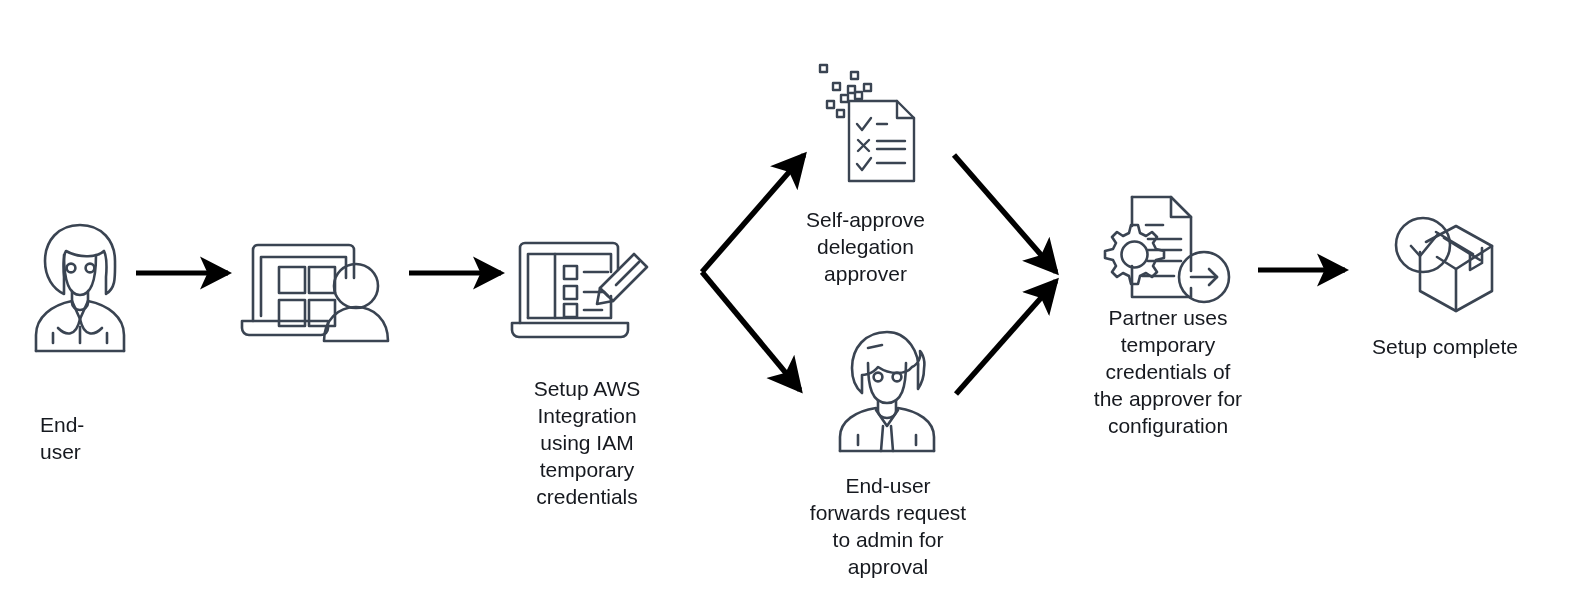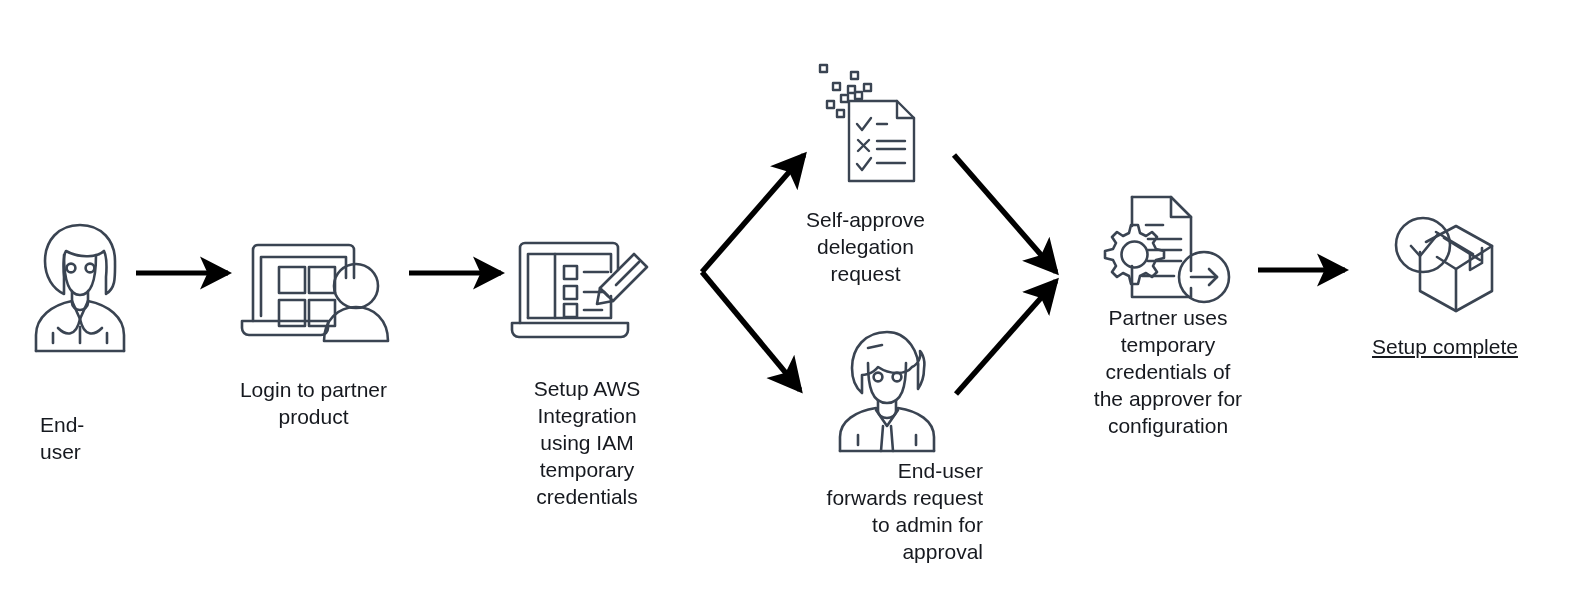--- a/index.html
+++ b/index.html
@@ -104,22 +104,20 @@
         <path d="M25 78 L25 19 L110 19 L110 40"></path>
         <rect x="43" y="29" width="26" height="26"></rect>
         <rect x="73" y="29" width="26" height="26"></rect>
         <rect x="43" y="62" width="26" height="26"></rect>
         <rect x="73" y="62" width="26" height="26"></rect>
         <path d="M6 83 L92 83 L92 90 C92 94 89 97 85 97 L13 97 C9 97 6 94 6 90 Z"></path>
         <circle cx="120" cy="48" r="22"></circle>
         <path d="M88 103 C88 82 102 69 120 69 C138 69 152 82 152 103 Z"></path>
       </g>
     </svg>
-    <div class="node-label" style="left:-15px; top:138px; width:185px;">Login to partner
-product</div>
   </div>
 
   <div class="node" style="left:512px; top:238px; width:150px; height:105px;">
     <svg class="node-icon" width="150" height="105" viewBox="0 0 150 105">
       <g fill="none" stroke="#3a4452" stroke-width="2.6" stroke-linecap="round" stroke-linejoin="round">
         <path d="M8 85 L8 10 C8 7 10 5 13 5 L101 5 C104 5 106 7 106 10 L106 32"></path>
         <path d="M16 80 L16 16 L99 16 L99 34"></path>
         <path d="M99 58 L99 80 L16 80"></path>
         <path d="M43 16 L43 80"></path>
         <rect x="52" y="28" width="13" height="13"></rect>
@@ -161,21 +159,21 @@
         <path d="M53 82 L64 93"></path>
         <path d="M64 82 L53 93"></path>
         <path d="M72 83 L100 83"></path>
         <path d="M72 91 L100 91"></path>
         <path d="M52 106 L57 112 L66 100"></path>
         <path d="M72 105 L100 105"></path>
       </g>
     </svg>
     <div class="node-label" style="left:-22px; top:148px; width:165px;">Self-approve
 delegation
-request</div>
+approver</div>
   </div>
 
   <div class="node" style="left:828px; top:327px; width:118px; height:130px;">
     <svg class="node-icon" width="118" height="130" viewBox="0 0 118 130">
       <g fill="none" stroke="#3a4452" stroke-width="2.6" stroke-linecap="round" stroke-linejoin="round">
         <path d="M59 5 C 37 5 24 21 24 41 C 24 52 28 61 34 66 L 34 48 C 34 48 44 48 50 40 C 62 48 78 48 84 40 C 84 40 94 36 92 24 C 92 24 98 30 96 42 C 96 48 94 56 90 62 L 90 44 C 92 26 80 5 59 5 Z"></path>
         <path d="M40 36 C 40 60 44 76 59 76 C 74 76 78 60 78 36"></path>
         <circle cx="50" cy="50" r="4.4"></circle>
         <circle cx="69" cy="50" r="4.4"></circle>
         <path d="M40 21 L54 18"></path>
@@ -183,21 +181,21 @@
         <path d="M48 83 L59 99 L70 83"></path>
         <path d="M12 124 L12 110 C12 94 28 84 48 81"></path>
         <path d="M106 124 L106 110 C106 94 90 84 70 81"></path>
         <path d="M12 124 L106 124"></path>
         <path d="M55 99 L53 124"></path>
         <path d="M63 99 L65 124"></path>
         <path d="M30 108 L30 118"></path>
         <path d="M88 108 L88 118"></path>
       </g>
     </svg>
-    <div class="node-label" style="left:-35px; top:130px; width:190px;text-align:right;">End-user
+    <div class="node-label" style="left:-35px; top:145px; width:190px;">End-user
 forwards request
 to admin for
 approval</div>
   </div>
 
   <div class="node" style="left:1098px; top:192px; width:140px; height:115px;">
     <svg class="node-icon" width="140" height="115" viewBox="0 0 140 115">
       <g fill="none" stroke="#3a4452" stroke-width="2.6" stroke-linecap="round" stroke-linejoin="round">
         <path d="M34 5 L73 5 L93 25 L93 79"></path>
         <path d="M34 5 L34 34"></path>
@@ -228,16 +226,16 @@
         <path d="M40 44 L40 83 L76 103 L112 83 L112 38 L76 18 L46 34"></path>
         <path d="M76 103 L76 61"></path>
         <path d="M112 38 L76 61 L57 49"></path>
         <path d="M56 24 L93 46"></path>
         <path d="M90 46 L90 62 L102 55 L102 40"></path>
         <path d="M64 30 L100 52"></path>
         <circle cx="43" cy="37" r="27"></circle>
         <path d="M31 38 L40 48 L58 26"></path>
       </g>
     </svg>
-    <div class="node-label" style="left:-35px; top:125px; width:200px;text-decoration:underline;">Setup complete</div>
+    <div class="node-label" style="left:-35px; top:125px; width:200px;">Setup complete</div>
   </div>
 
 </div>
 
 </body></html>

